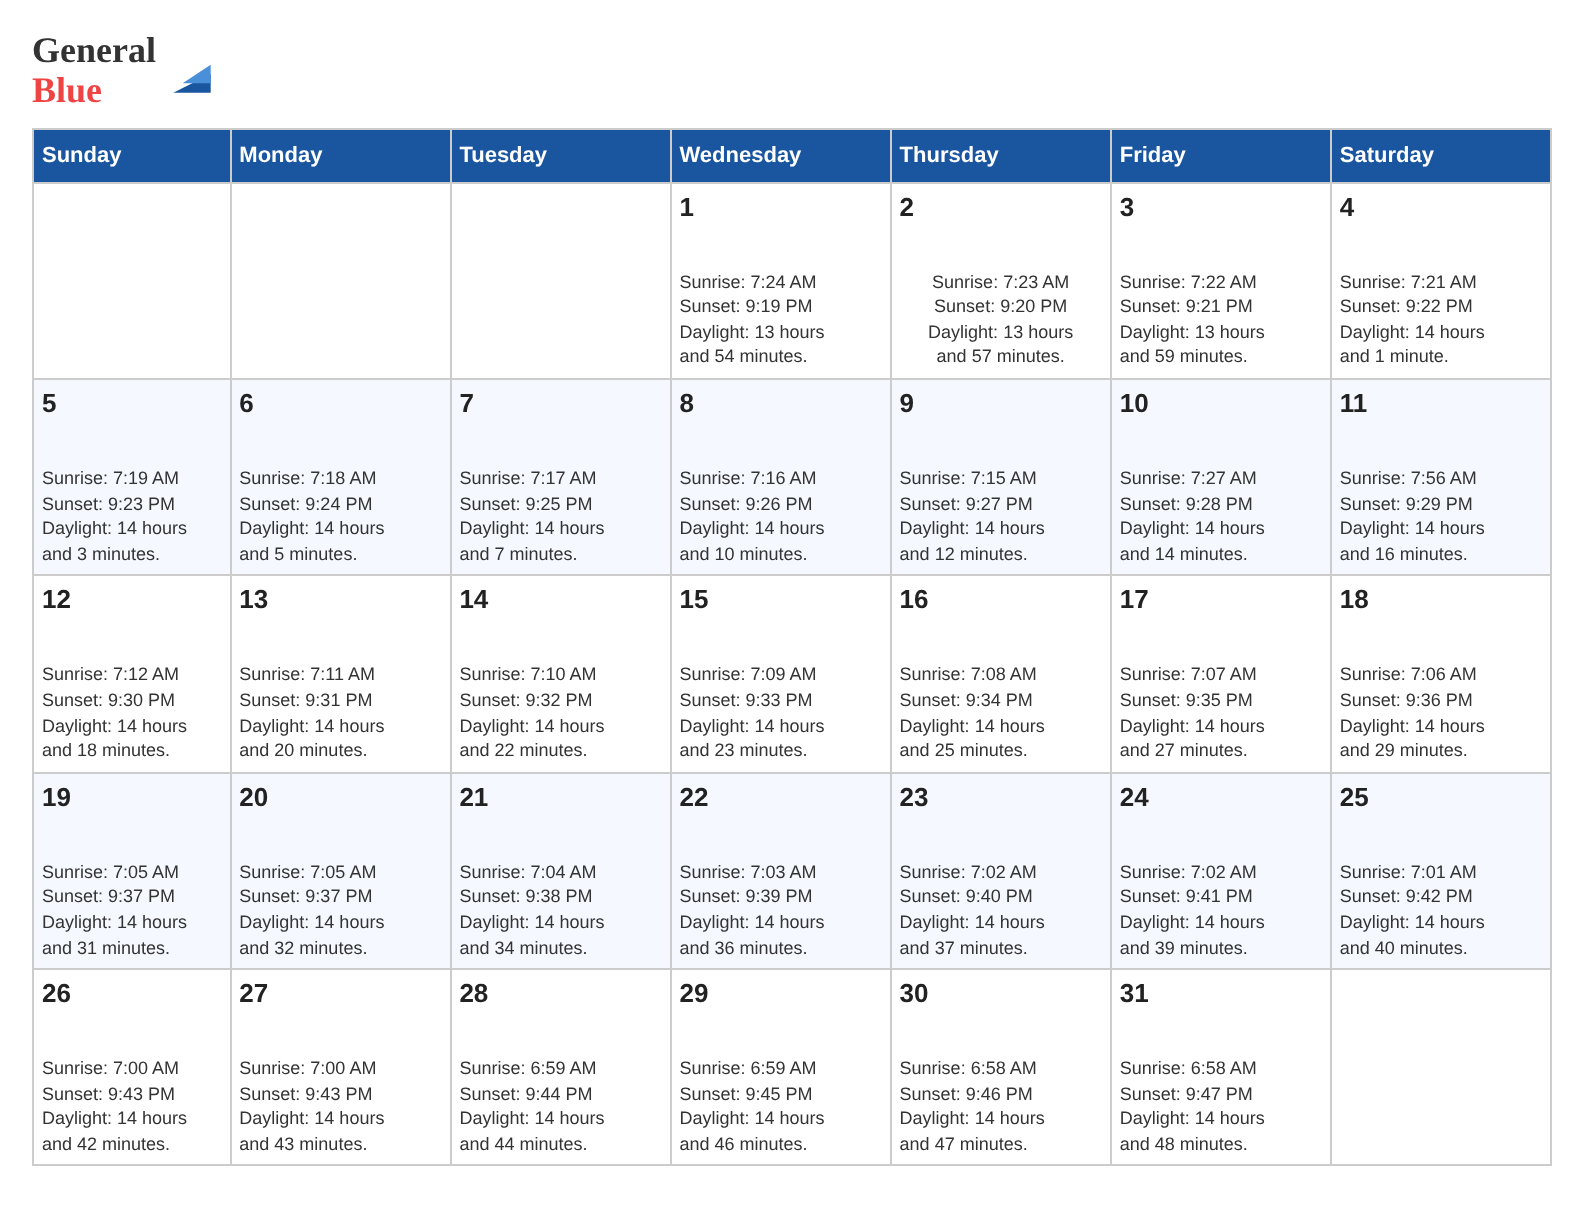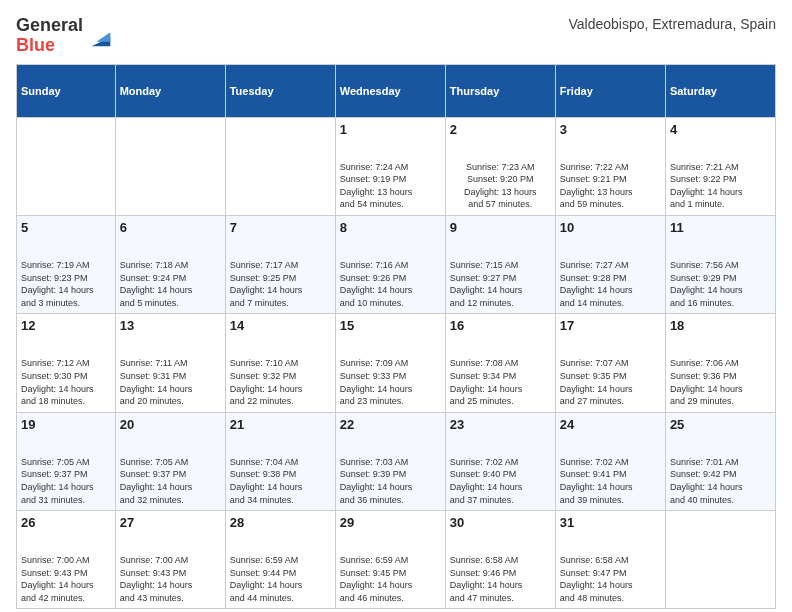--- a/index.html
+++ b/index.html
@@ -8,20 +8,21 @@
       background: #fff;
       width: 792px;
       min-height: 612px;
       padding: 16px;
     }
     .header {
       display: flex;
       justify-content: space-between;
       align-items: flex-start;
       margin-bottom: 8px;
+      font-family: Liberation Serif, serif;
     }
     .logo {
       display: flex;
       align-items: center;
     }
     .logo-text {
       display: flex;
       flex-direction: column;
       font-size: 18px;
       font-weight: bold;
@@ -50,21 +51,21 @@
     table {
       width: 100%;
       border-collapse: collapse;
       table-layout: fixed;
     }
     th {
       background-color: #1a56a0;
       color: #fff;
       font-size: 11px;
       font-weight: bold;
-      padding: 20px 4px;
+      padding: 7px 4px;
       text-align: left;
       border: 1px solid #ccc;
     }
     td {
       border: 1px solid #ccc;
       vertical-align: top;
       padding: 4px;
       font-size: 9.5px;
       color: #222;
       height: 80px;
@@ -94,21 +95,20 @@
     <div class="logo-text">
       <span class="logo-general">General</span>
       <span class="logo-blue">Blue</span>
     </div>
     <svg class="logo-icon" viewBox="0 0 30 30">
       <polygon points="5,25 25,15 25,25" fill="#1a56a0"></polygon>
       <polygon points="10,20 25,10 25,20" fill="#4a90d9"></polygon>
     </svg>
   </div>
   <div class="title-block">
-    <div class="location">Valdeobispo, Extremadura, Spain</div>
   </div>
 </div>
 
 <table>
   <thead>
     <tr>
     <th>Sunday</th>
         <th>Monday</th>
         <th>Tuesday</th>
         <th>Wednesday</th>

